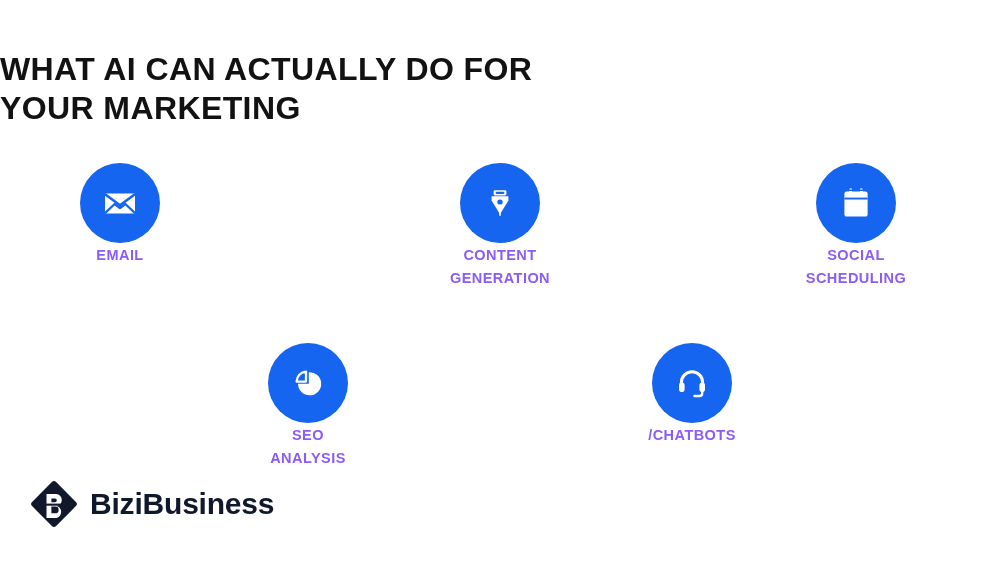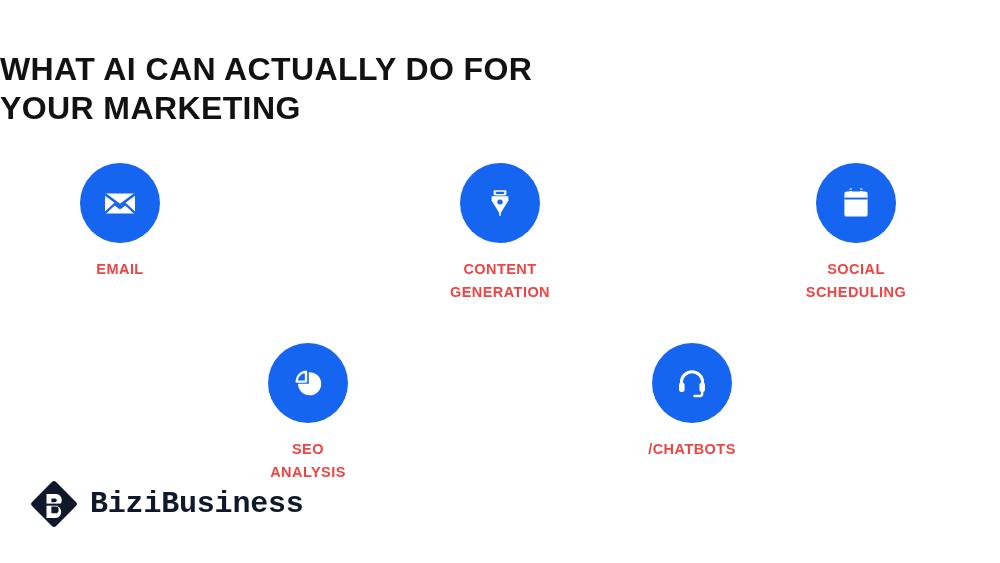--- a/index.html
+++ b/index.html
@@ -59,27 +59,27 @@
     background: #1565f0;
     margin: 0 auto;
     display: flex;
     align-items: center;
     justify-content: center;
   }
   .card .circle svg {
     display: block;
   }
   .card .label {
-    margin-top: 15px;
+    margin-top: 1px;
     font-family: "Liberation Sans", sans-serif;
     font-weight: 700;
     font-size: 14.5px;
     line-height: 23px;
     letter-spacing: 0.45px;
-    color: #ef4444;
+    color: #8b5cf6;
     text-transform: uppercase;
   }
   .card .label .lbl-line {
     display: block;
     white-space: nowrap;
   }
 
   
   .card-email      { left: 120px; top: 163px; }
   .card-content    { left: 500px; top: 163px; text-align: center; }
@@ -95,21 +95,21 @@
     display: flex;
     align-items: center;
     gap: 10px;
   }
   .logo-mark {
     width: 52px;
     height: 52px;
     display: block;
   }
   .logo-word {
-    font-family: Liberation Mono, monospace;
+    font-family: Liberation Sans, sans-serif;
     font-weight: 700;
     font-size: 30px;
     line-height: 30px;
     letter-spacing: -0.2px;
     color: #10192b;
   }
 </style>
 </head>
 <body>
 

